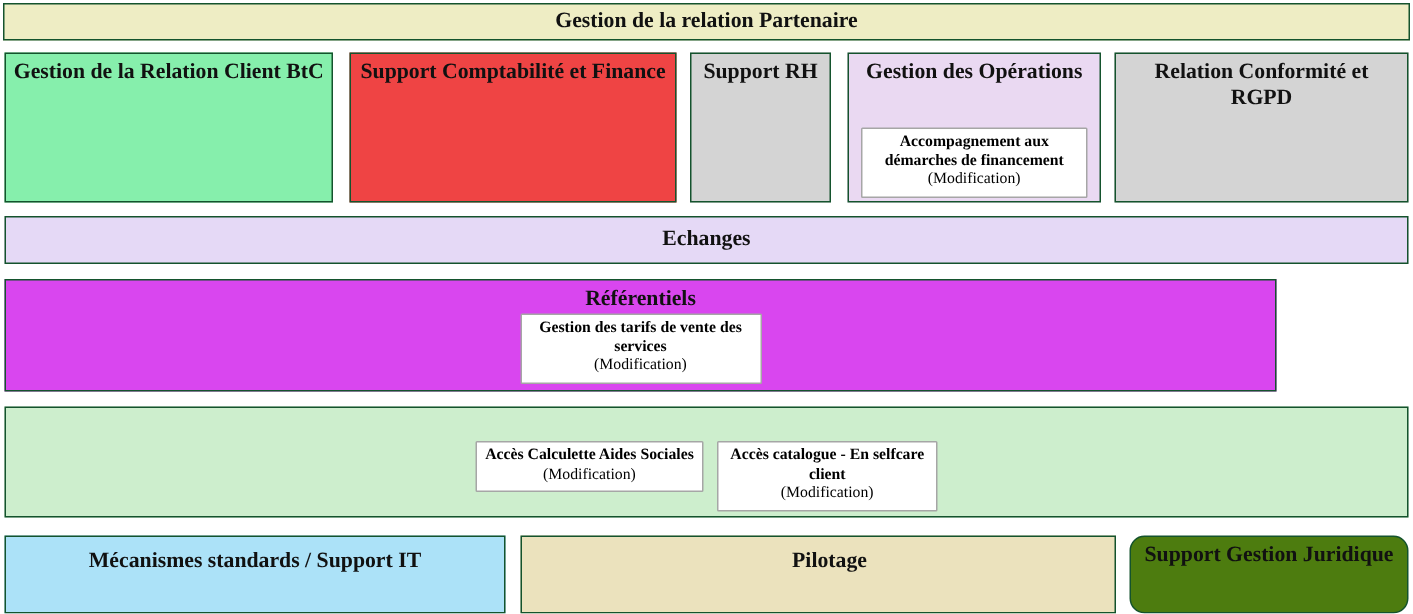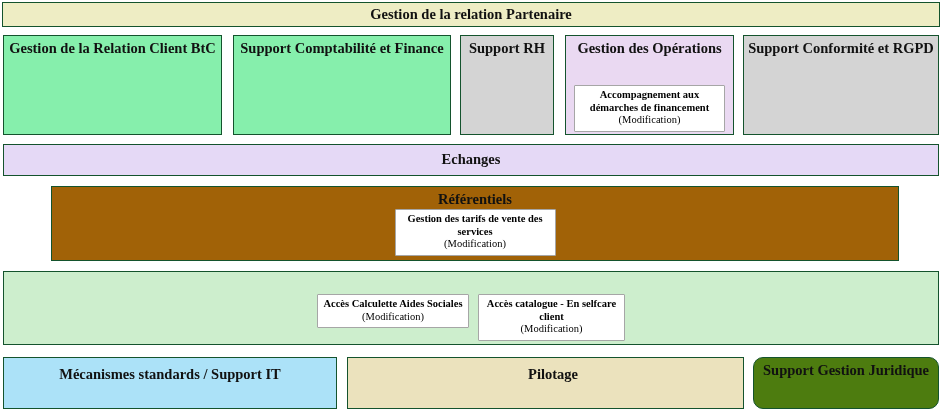--- a/index.html
+++ b/index.html
@@ -82,47 +82,47 @@
 <div class="canvas">
 
   <div class="block band" style="left:2px; top:2px; width:938px; height:25px; background:#eeedc4;">
     <span class="block-title" style="padding-top:3px;">Gestion de la relation Partenaire</span>
   </div>
 
   <div class="block" style="left:3px; top:35px; width:219px; height:100px; background:#86efac;">
     <span class="block-title">Gestion de la Relation Client BtC</span>
   </div>
 
-  <div class="block" style="left:233px; top:35px; width:218px; height:100px; background:#86efac;">
+  <div class="block" style="left:233px; top:35px; width:218px; height:100px; background:#ef4444;">
     <span class="block-title">Support Comptabilité et Finance</span>
   </div>
 
   <div class="block" style="left:460px; top:35px; width:94px; height:100px; background:#d4d4d4;">
     <span class="block-title">Support RH</span>
   </div>
 
   <div class="block" style="left:565px; top:35px; width:169px; height:100px; background:#ead9f2;">
     <span class="block-title">Gestion des Opérations</span>
     <div class="cards" style="top:49px;">
       <div class="card" style="width:151px;">
         <span class="card-title">Accompagnement aux démarches de financement</span>
         <span class="card-state">(Modification)</span>
       </div>
     </div>
   </div>
 
   <div class="block" style="left:743px; top:35px; width:196px; height:100px; background:#d4d4d4;">
-    <span class="block-title">Support Conformité et RGPD</span>
+    <span class="block-title">Relation Conformité et RGPD</span>
   </div>
 
   <div class="block band" style="left:3px; top:144px; width:936px; height:32px; background:#e5d9f6;">
     <span class="block-title" style="padding-top:6px;">Echanges</span>
   </div>
 
-  <div class="block band" style="left:3px; top:186px; width:848px; height:75px; background:#a16207;margin-left:48px;">
+  <div class="block band" style="left:3px; top:186px; width:848px; height:75px; background:#d946ef;">
     <span class="block-title">Référentiels</span>
     <div class="cards" style="top:22px;">
       <div class="card" style="width:161px;">
         <span class="card-title">Gestion des tarifs de vente des services</span>
         <span class="card-state">(Modification)</span>
       </div>
     </div>
   </div>
 
   <div class="block band" style="left:3px; top:271px; width:936px; height:74px; background:#cdeecd;">

